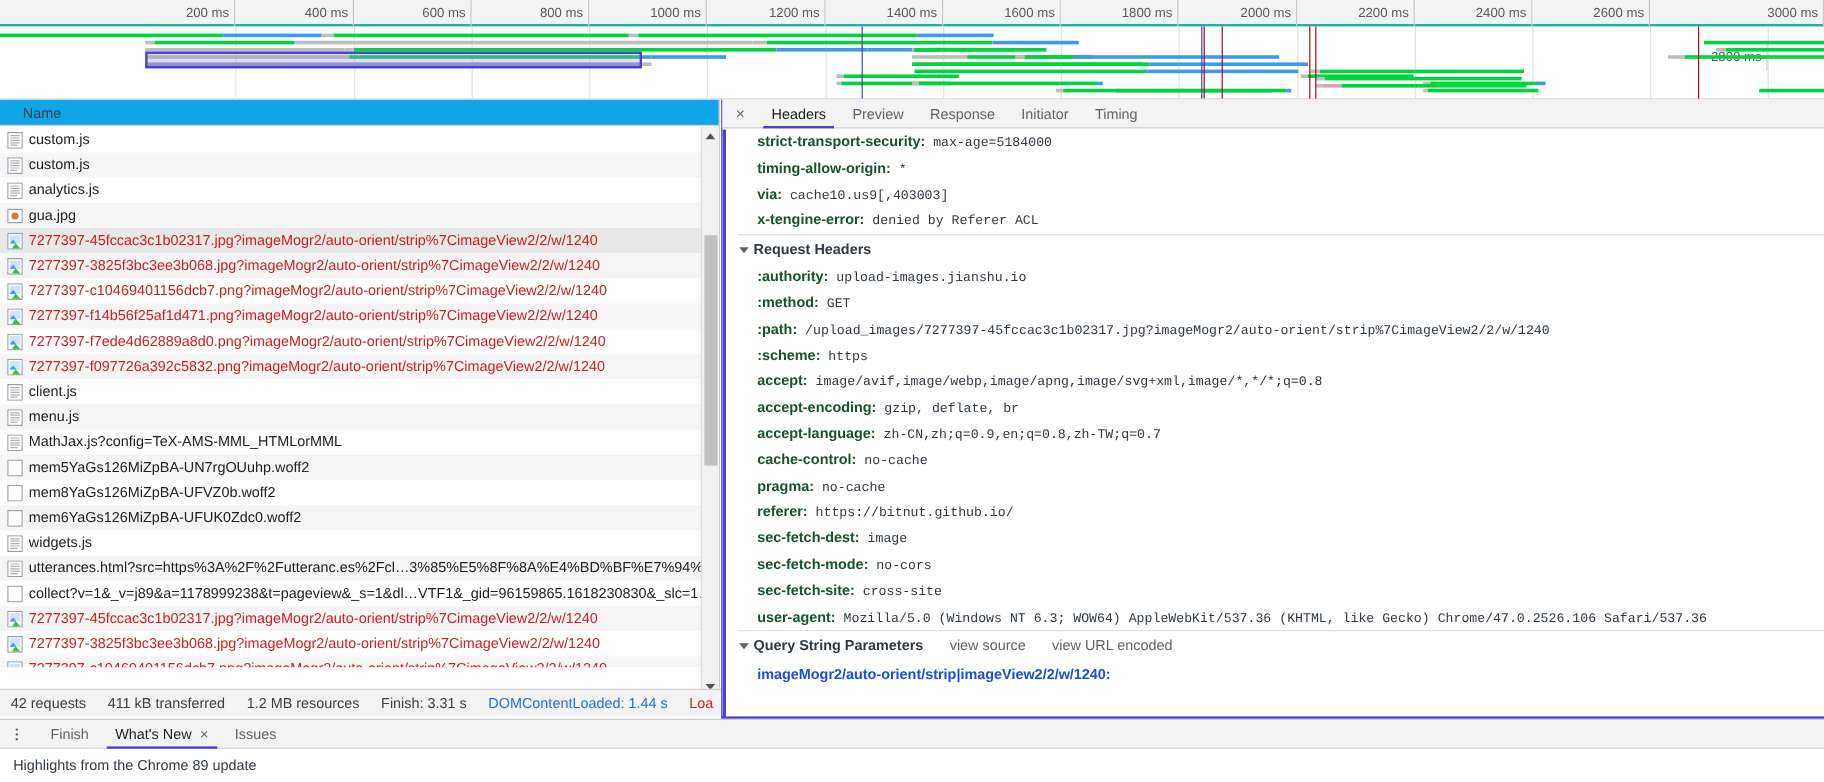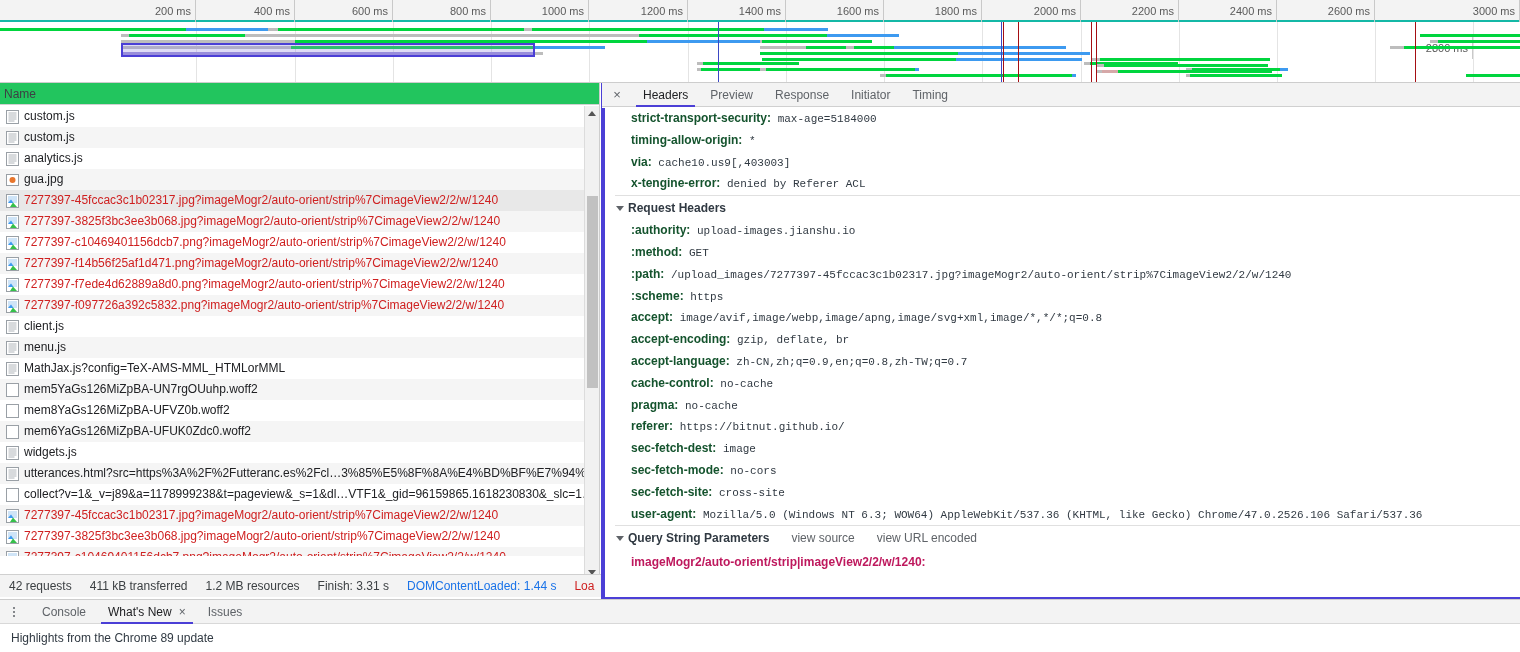--- a/index.html
+++ b/index.html
@@ -70,24 +70,24 @@
   #leftpane {
     position: absolute; left: 0; top: 83px;
     width: 600px; height: 498px;
     background: #ffffff;
     border-right: 1px solid #cdcdcd;
     overflow: hidden;
   }
   #list-header {
     position: relative;
     height: 22px;
-    background: #22c55e;
+    background: #0ea5e9;
     border-bottom: 1px solid #d0d0d0;
     line-height: 22px;
-    padding-left: 4px;
+    padding-left: 19px;
     font-size: 12px;
     color: #3c4043;
   }
   #rows {
     position: absolute; left: 0; top: 23px;
     width: 585px; height: 450px;
     overflow: hidden;
   }
   .row {
     position: relative;
@@ -258,21 +258,21 @@
     color: #5f6368;
     margin-left: 22px;
     font-size: 12px;
   }
   .qsp-row {
     height: 24px;
     line-height: 24px;
     padding-left: 16px;
     font-size: 12px;
     font-weight: bold;
-    color: #be185d;
+    color: #1d4ed8;
     white-space: nowrap;
   }
   #pane-bottom-border {
     position: absolute; left: 601px; top: 597px;
     width: 919px; height: 2px;
     background: #4b3fd6;
   }
 
   
   #drawer {
@@ -843,21 +843,21 @@
   <div id="pane-bottom-border"></div>
 
   <div id="drawer">
     <div id="drawer-tabs">
       <div class="kebab">
           <span></span>
           <span></span>
           <span></span>
         </div>
       <div class="dwtab">
-        <span>Console</span>
+        <span>Finish</span>
       </div>
       <div class="dwtab active">
         <span>What's New</span>
         <span class="tabx">×</span>
       </div>
       <div class="dwtab">
         <span>Issues</span>
       </div>
     </div>
     <div id="drawer-content">Highlights from the Chrome 89 update</div>

